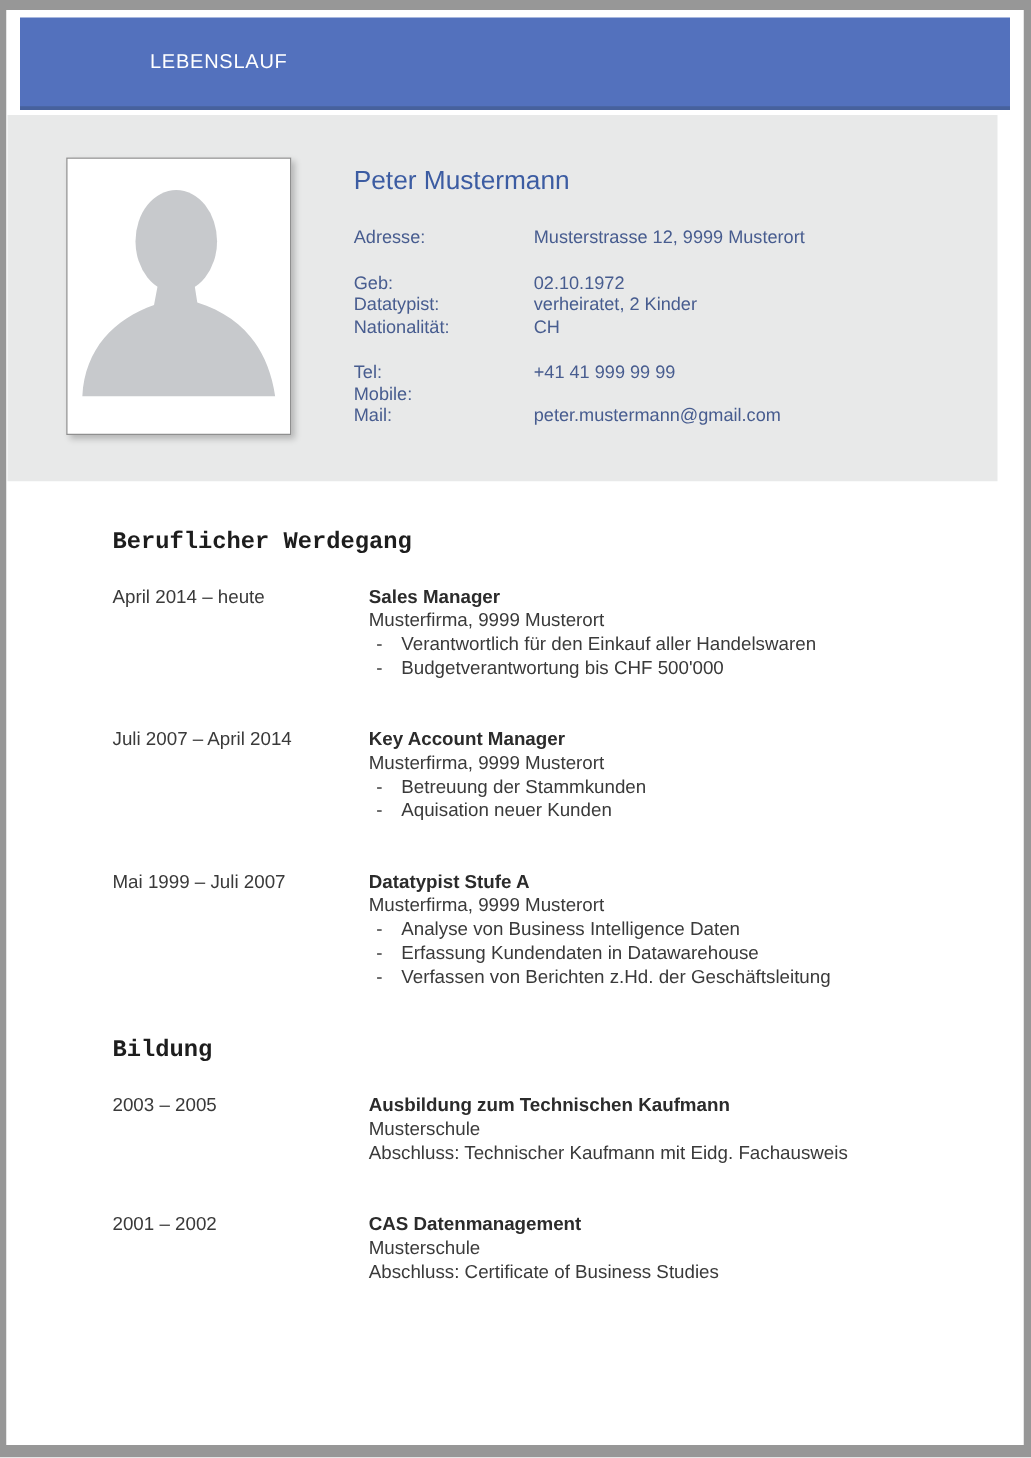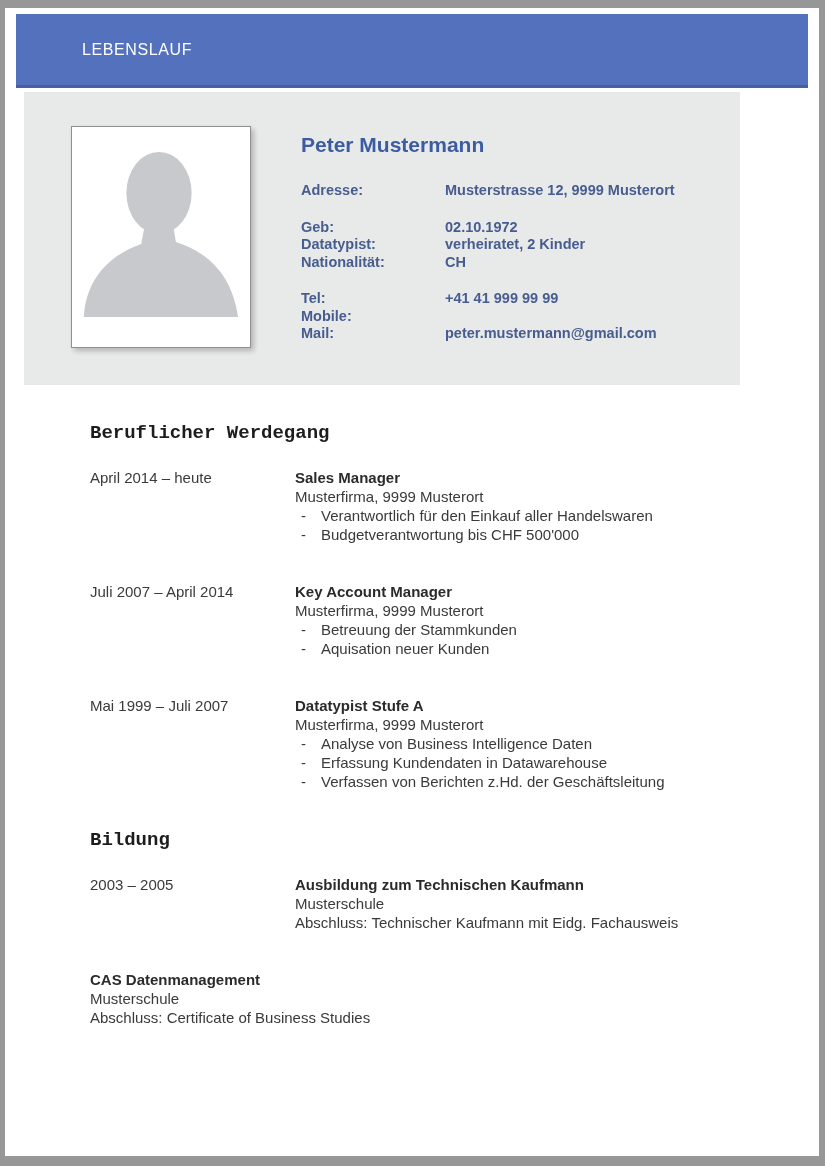--- a/index.html
+++ b/index.html
@@ -19,32 +19,31 @@
   .header-bar {
     position: absolute;
     left: 11px; top: 6px;
     width: 792px; height: 71px;
     background: var(--header-blue, #5371bd);
     border-bottom: 3px solid var(--header-blue-dark, #47619c);
   }
   .header-title {
     display: block;
     line-height: 71px;
-    padding-left: 66px;
+    padding-left: 104px;
     font-size: 16px;
     letter-spacing: 0.6px;
     color: #ffffff;
   }
   
   .profile-panel {
     position: absolute;
-    left: 19px; top: 84px;
-    width: 716px; height: 293px;
+    left: 1px; top: 84px;
+    width: 792px; height: 293px;
     background: var(--panel-gray, #e8e9e9);
-    font-weight: bold;
   }
   .photo-frame {
     position: absolute;
     left: 47px; top: 34px;
     width: 178px; height: 220px;
     background: #ffffff;
     border: 1px solid #8f8f8f;
     box-shadow: 3px 3px 5px rgba(0,0,0,0.22);
   }
   .silhouette { position: absolute; left: 0; top: 0; width: 100%; height: 100%; }
@@ -187,20 +186,21 @@
       <h2 class="section-heading">Bildung</h2>
       <div class="entry">
         <div class="entry-period">2003 – 2005</div>
         <div class="entry-content">
           <div class="entry-title">Ausbildung zum Technischen Kaufmann</div>
           <div class="entry-line">Musterschule</div>
           <div class="entry-line">Abschluss: Technischer Kaufmann mit Eidg. Fachausweis</div>
         </div>
       </div>
       <div class="entry">
+        <div class="entry-period">2001 – 2002</div>
         <div class="entry-content">
           <div class="entry-title">CAS Datenmanagement</div>
           <div class="entry-line">Musterschule</div>
           <div class="entry-line">Abschluss: Certificate of Business Studies</div>
         </div>
       </div>
     </div>
 
 </div>
 

